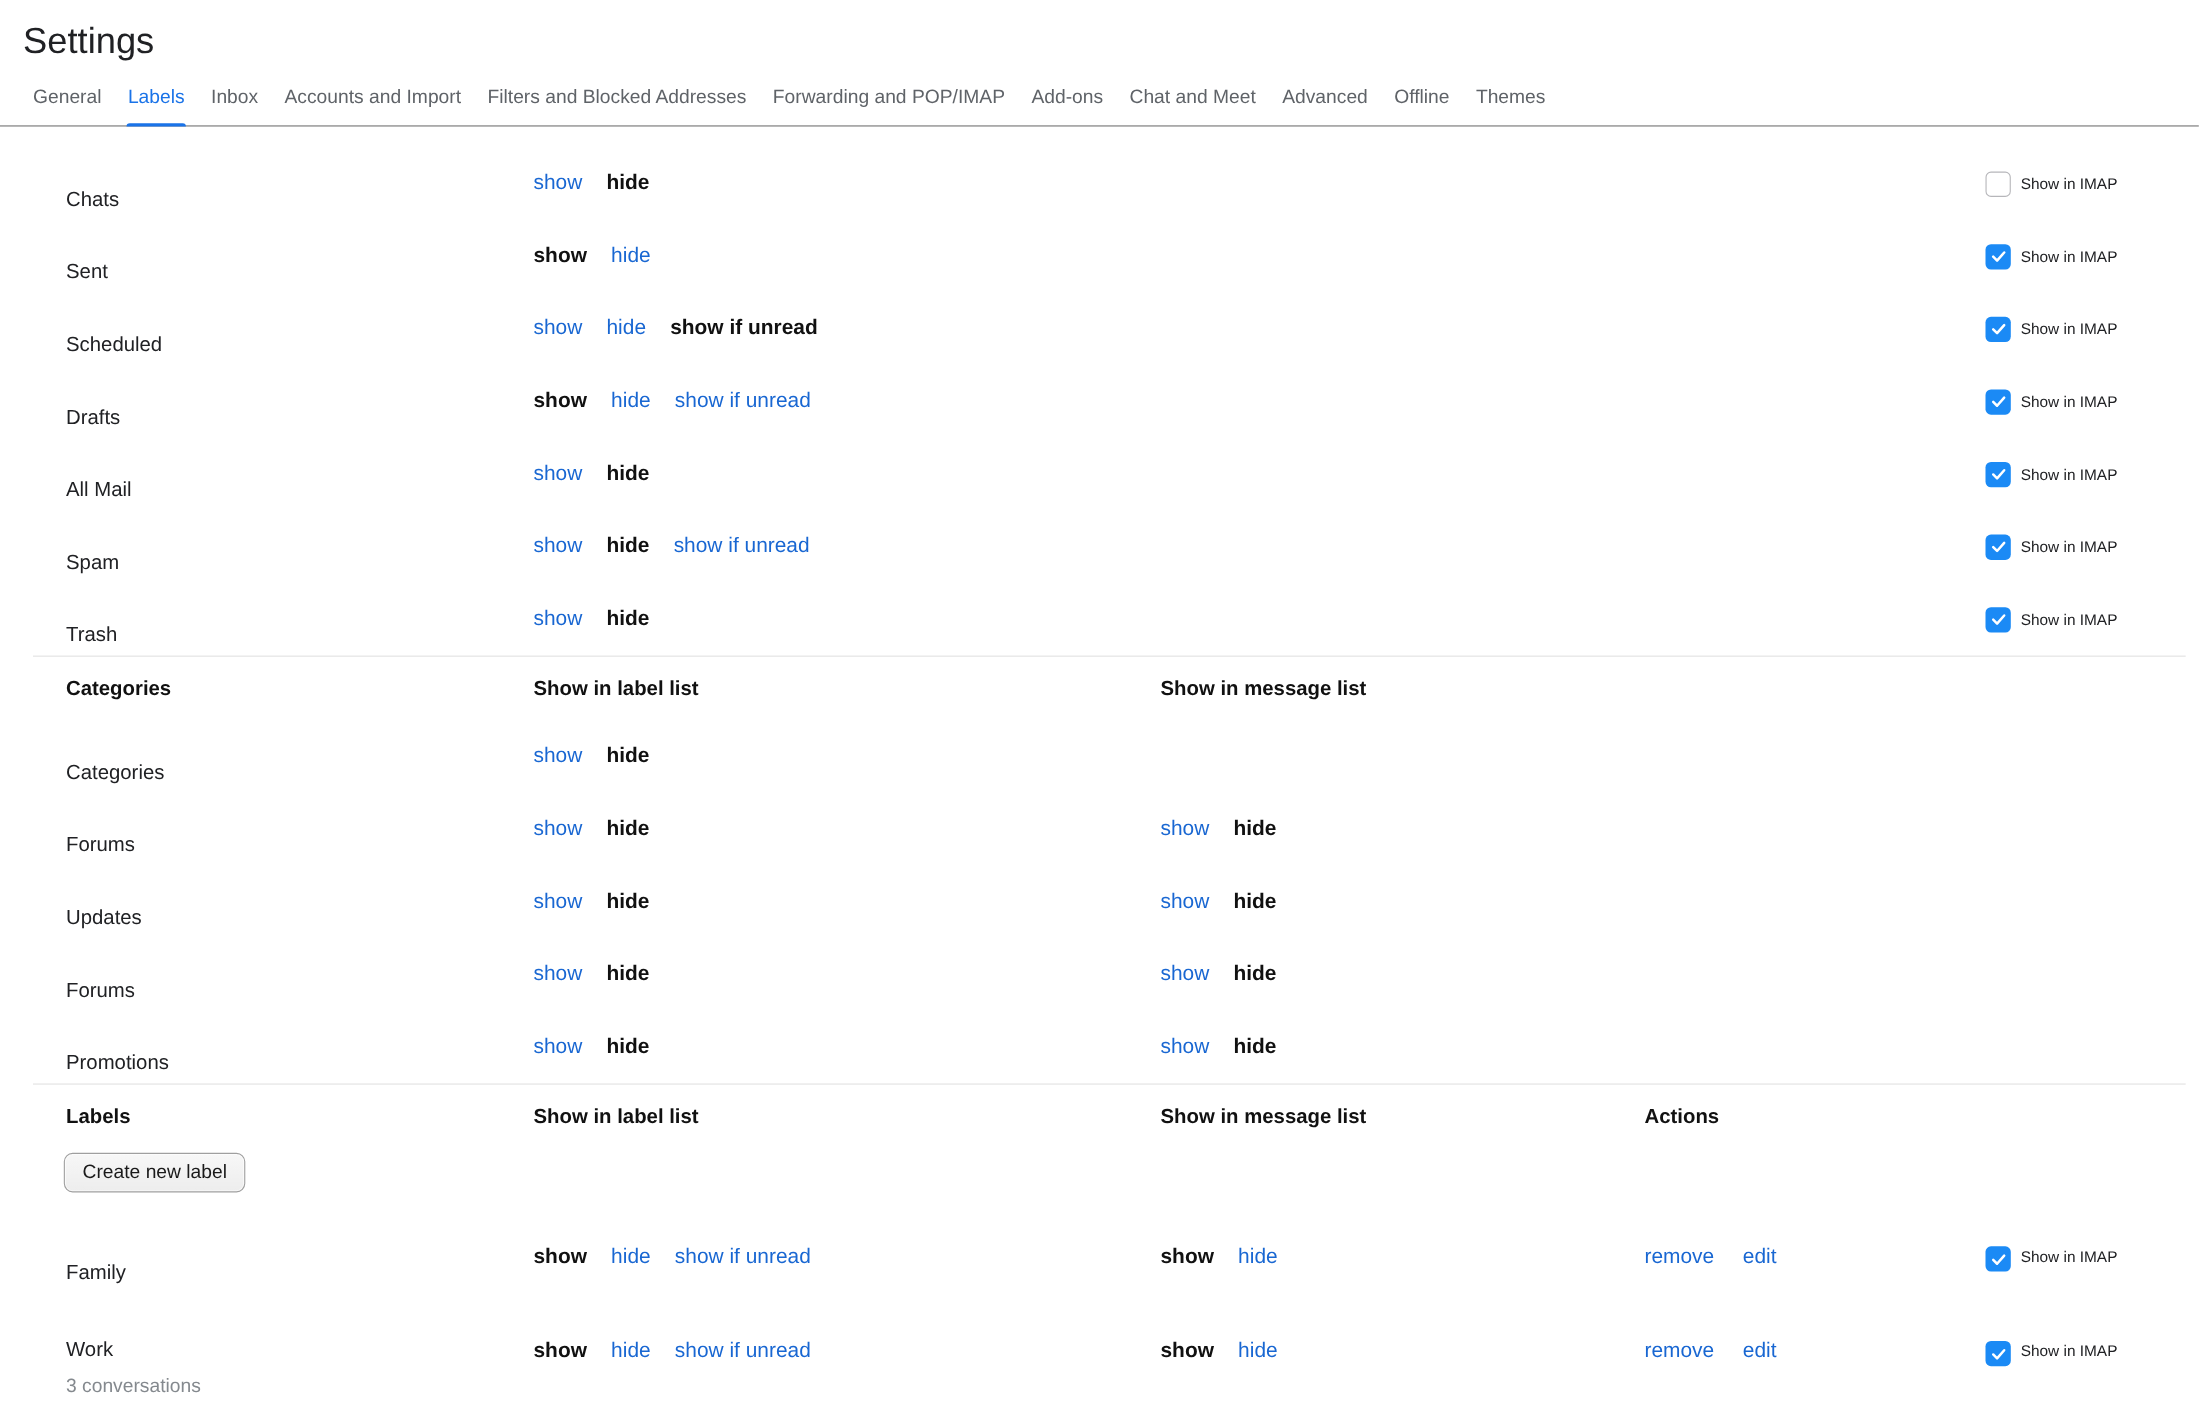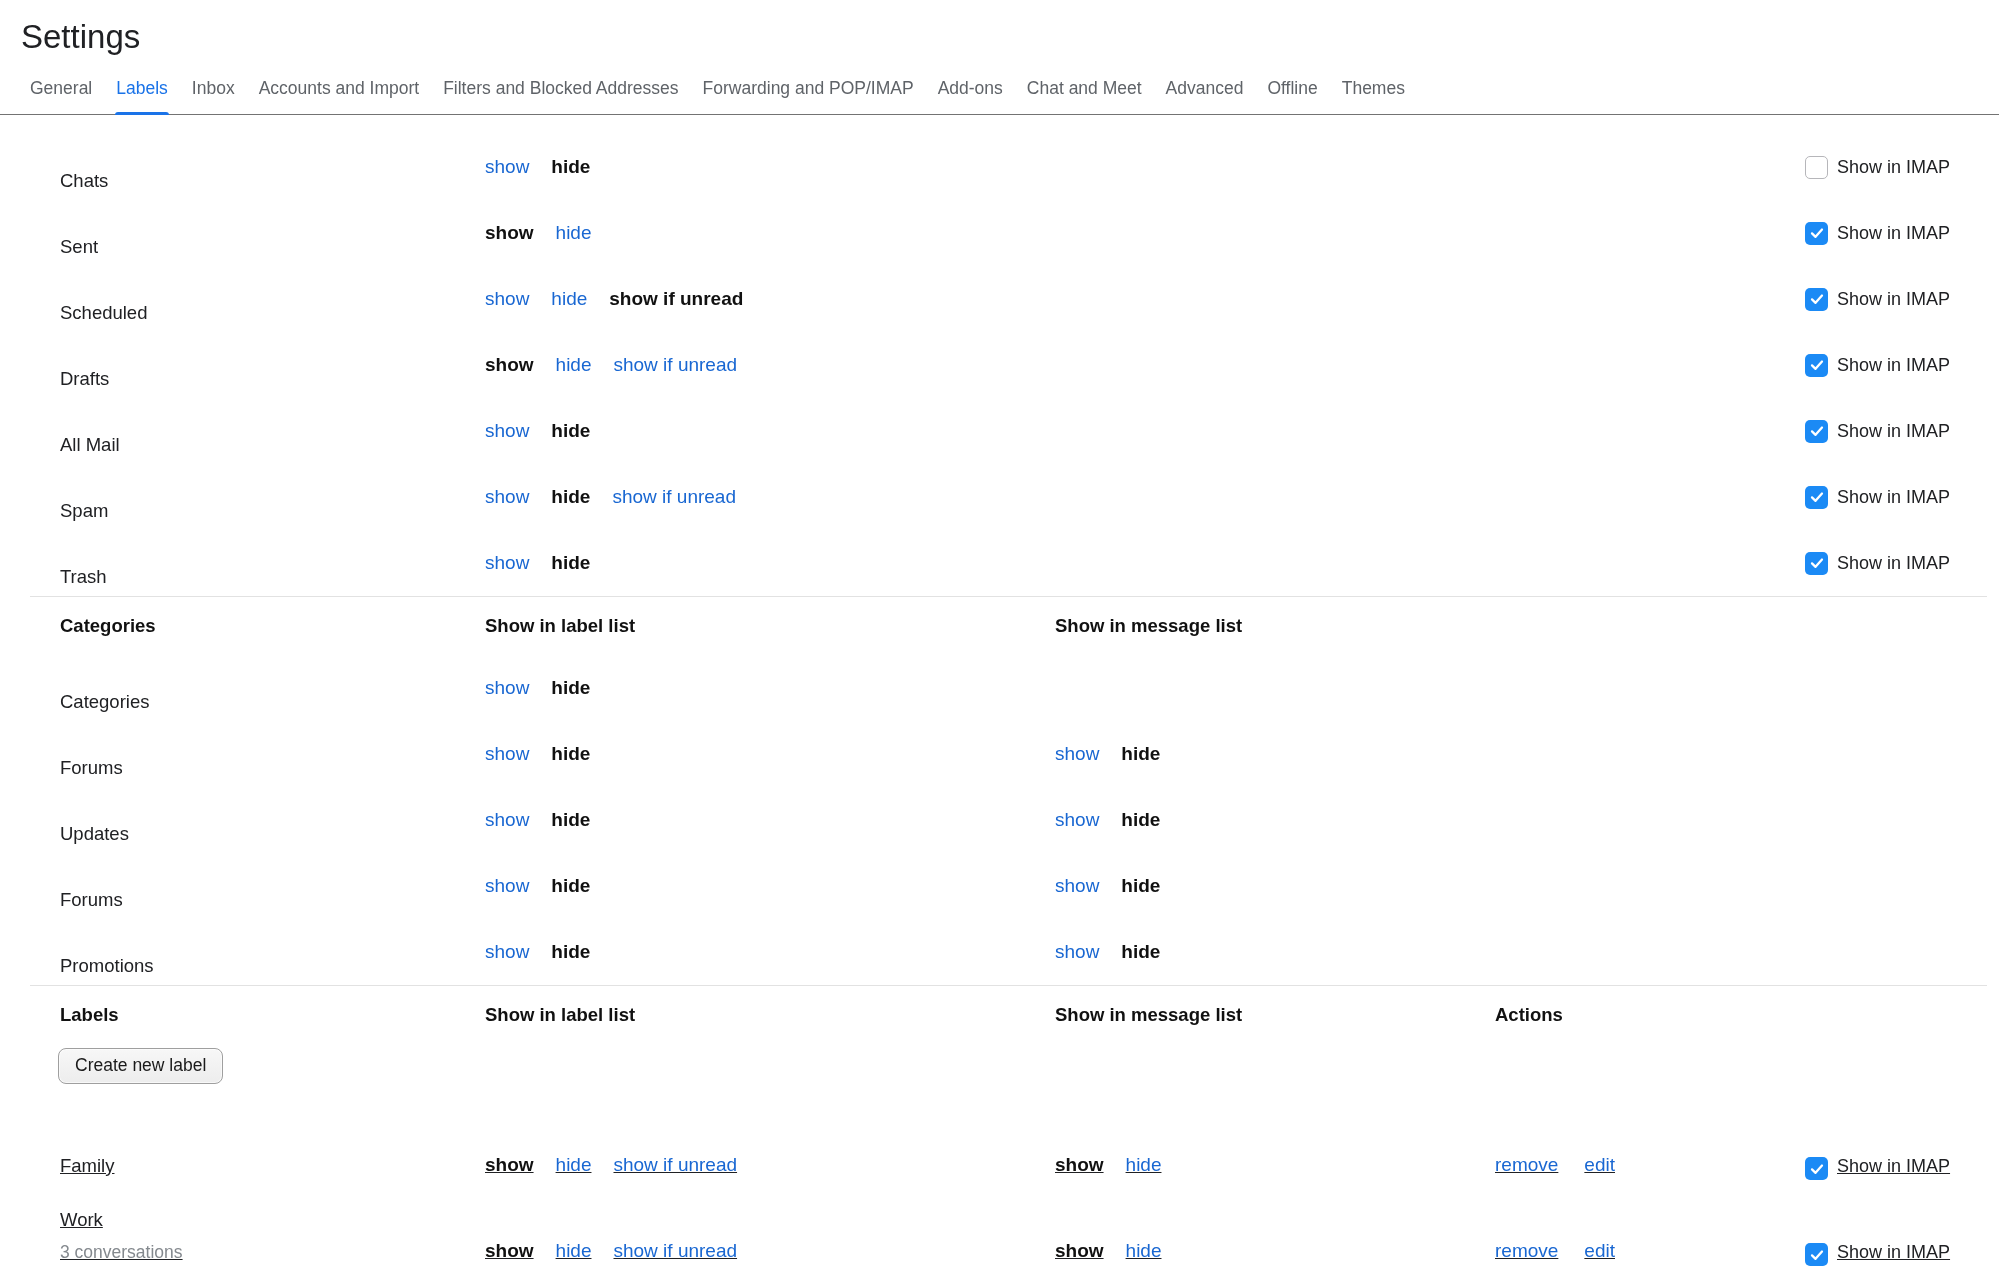--- a/index.html
+++ b/index.html
@@ -35,21 +35,21 @@
     content:"";position:absolute;left:0;right:0;bottom:-1px;height:3px;
     background:var(--tab-active);border-radius:3px 3px 0 0;
   }
   #content{padding-top:0;}
   .section.first{padding-top:19px;}
   .divider{height:1px;background:var(--divider);margin:0 12px 0 30px;}
   .row{display:flex;align-items:center;height:66px;padding-left:60px;}
   .row.header-row{height:58px;}
   .row.header-row .hcell{font-weight:700;font-size:18.5px;color:#111;}
   .row.button-row{height:50px;align-items:flex-start;padding-top:4px;}
-  .row.row-tall{height:86px;align-items:flex-end;padding-top:12px;text-decoration:underline;}
+  .row.row-tall{height:86px;align-items:center;padding-top:12px;}
   .row.row-tall .cell{line-height:30px;}
   .cell{flex:0 0 auto;}
   .cell-name{width:425px;font-size:18.5px;color:var(--text);}
   .cell-label{width:570px;}
   .cell-msg{width:440px;}
   .cell-actions{width:310px;}
   .cell-imap{flex:1 1 auto;display:flex;align-items:center;gap:9px;}
   .row-tall .cell-imap{align-items:flex-start;}
   .row-name{line-height:28px;margin-top:28px;}
   .row-sub{font-size:17.5px;color:var(--sub);line-height:28px;margin-top:4px;}
@@ -57,21 +57,21 @@
   .cell-actions.opts{gap:26px;}
   .opt.lnk{color:var(--link);cursor:pointer;}
   .opt.sel{color:var(--selected);font-weight:700;}
   .cb{
     width:23px;height:23px;border-radius:5px;display:inline-flex;
     align-items:center;justify-content:center;flex:0 0 auto;cursor:pointer;
   }
   .row-tall .cb{margin-top:3px;}
   .cb-on{background:var(--checkbox);}
   .cb-off{background:#fff;border:1.5px solid #b6b6ba;}
-  .imap-label{font-size:18px;color:var(--text);line-height:24px;}
+  .imap-label{font-size:14px;color:var(--text);line-height:24px;}
   .create-btn{
     font-family:"Liberation Sans",sans-serif;
     font-size:17.5px;color:#1a1a1a;
     background:linear-gradient(#f7f7f7,#ededed);
     border:1px solid #9f9f9f;border-radius:8px;
     padding:6px 16px 7px;margin-left:-2px;cursor:pointer;
     box-shadow:0 0 0 1px rgba(255,255,255,.6) inset;
   }
 </style>
 </head>

